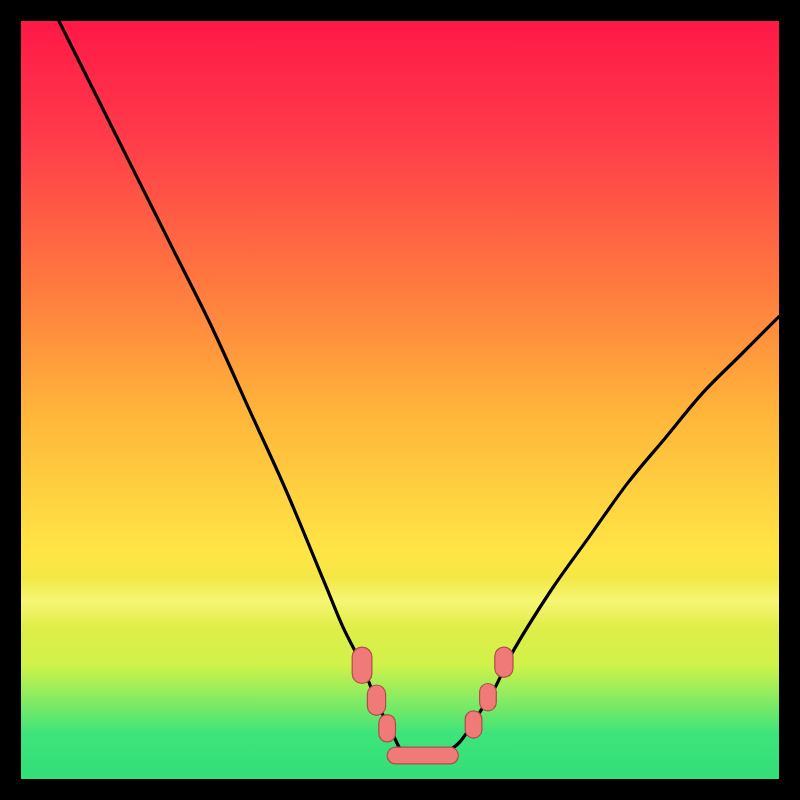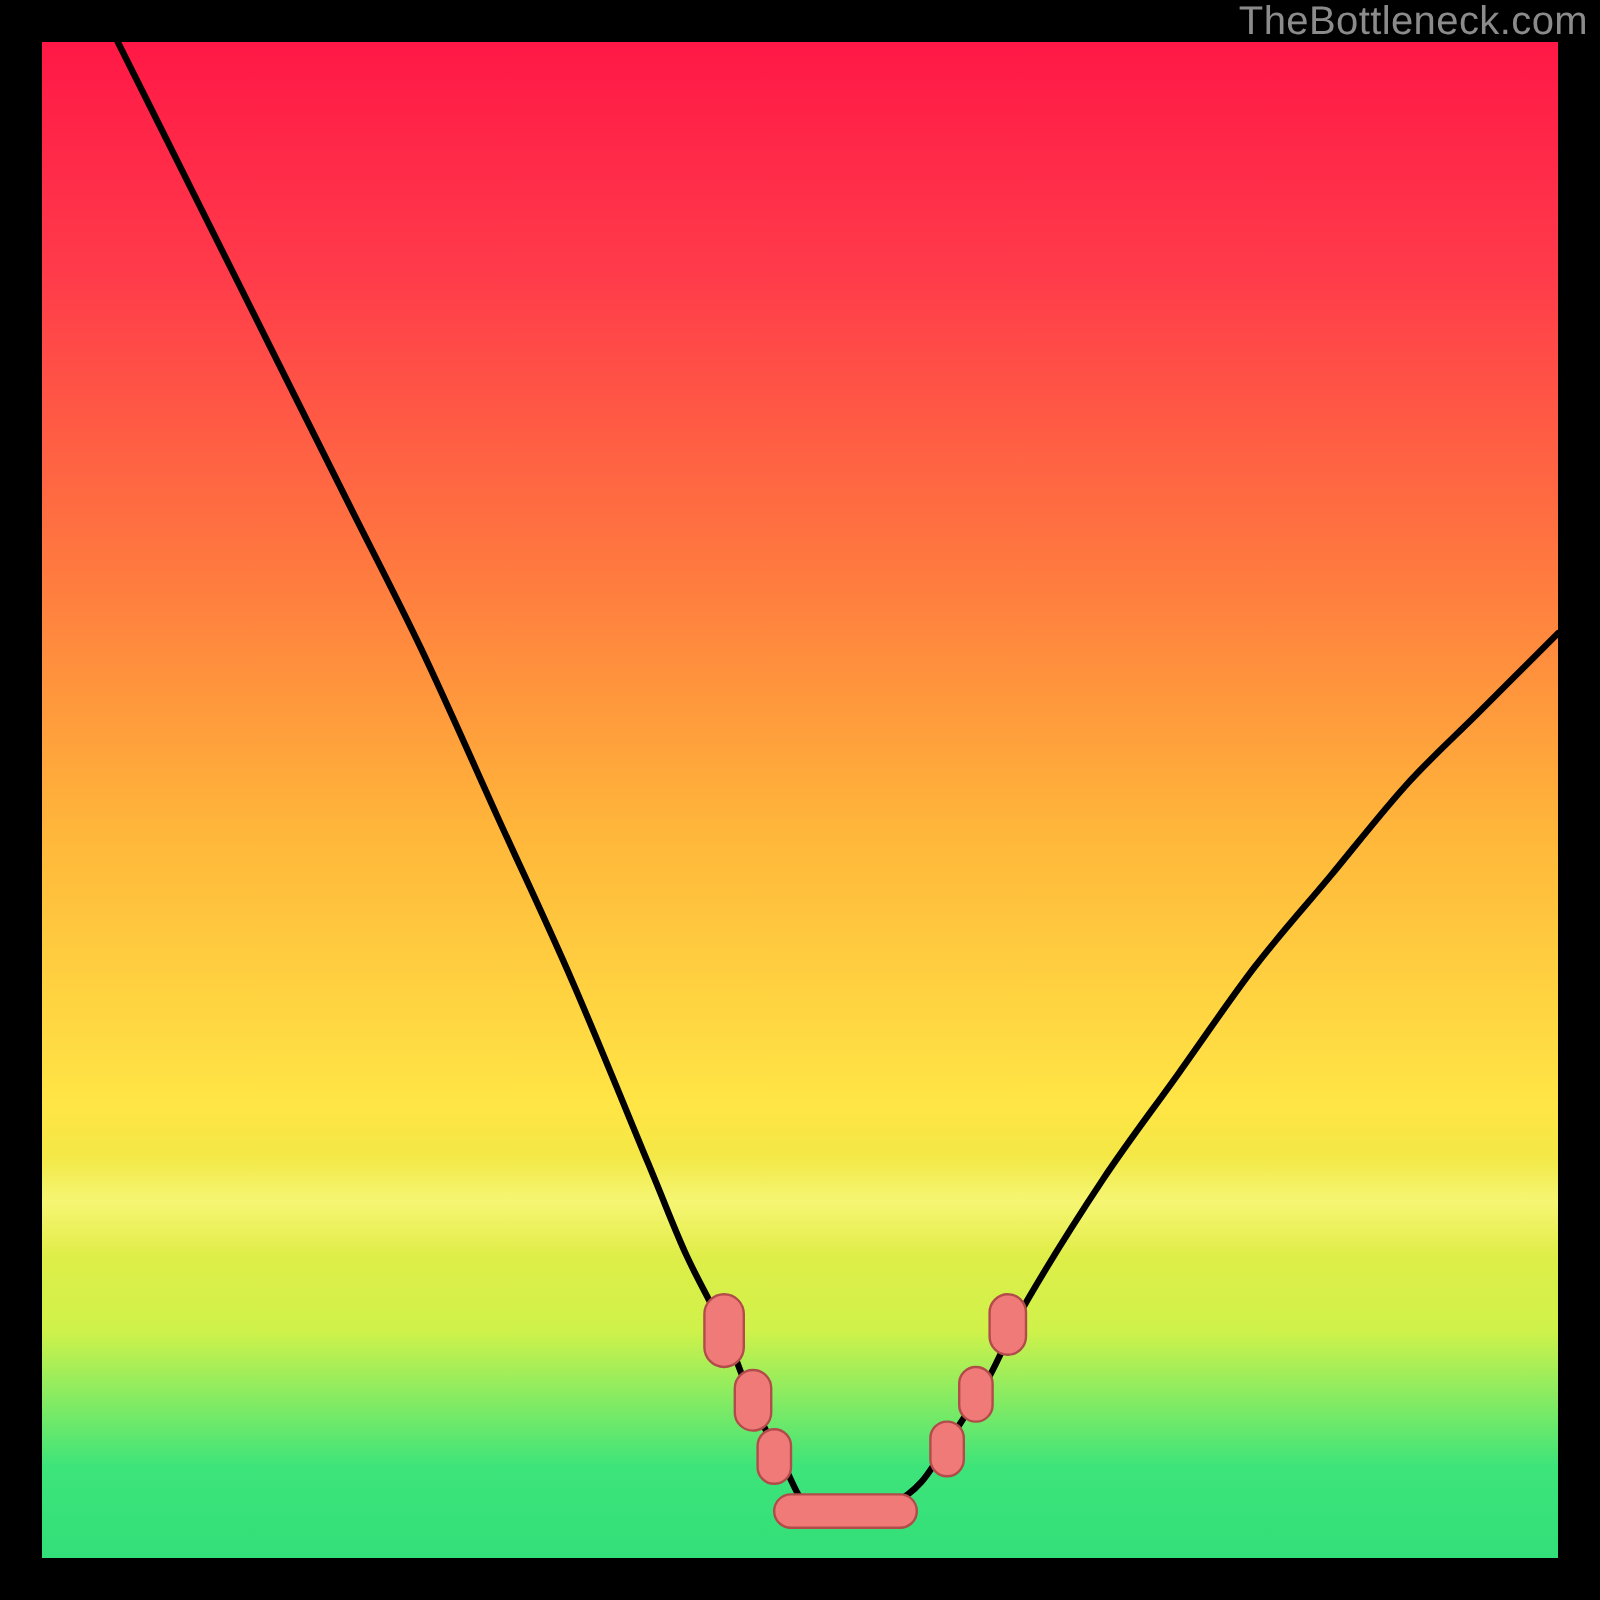--- a/index.html
+++ b/index.html
@@ -81,14 +81,13 @@
           <rect x="331.2" y="626.1" width="19.7" height="36.4" rx="9.9" ry="9.9" fill="#f07a78" stroke="#b24c4a" stroke-width="1.2"></rect>
           <rect x="346.4" y="664.0" width="18.2" height="30.3" rx="9.1" ry="9.1" fill="#f07a78" stroke="#b24c4a" stroke-width="1.2"></rect>
           <rect x="357.8" y="693.6" width="16.7" height="27.3" rx="8.3" ry="8.3" fill="#f07a78" stroke="#b24c4a" stroke-width="1.2"></rect>
           <rect x="366.1" y="726.2" width="71.3" height="16.7" rx="8.3" ry="8.3" fill="#f07a78" stroke="#b24c4a" stroke-width="1.2"></rect>
           <rect x="444.2" y="689.8" width="16.7" height="27.3" rx="8.3" ry="8.3" fill="#f07a78" stroke="#b24c4a" stroke-width="1.2"></rect>
           <rect x="458.6" y="662.5" width="16.7" height="27.3" rx="8.3" ry="8.3" fill="#f07a78" stroke="#b24c4a" stroke-width="1.2"></rect>
           <rect x="473.8" y="626.1" width="18.2" height="30.3" rx="9.1" ry="9.1" fill="#f07a78" stroke="#b24c4a" stroke-width="1.2"></rect>
         </g>
     </svg>
   </div>
-  <div class="watermark">TheBottleneck.com</div>
 </div>
 
 </body></html>

